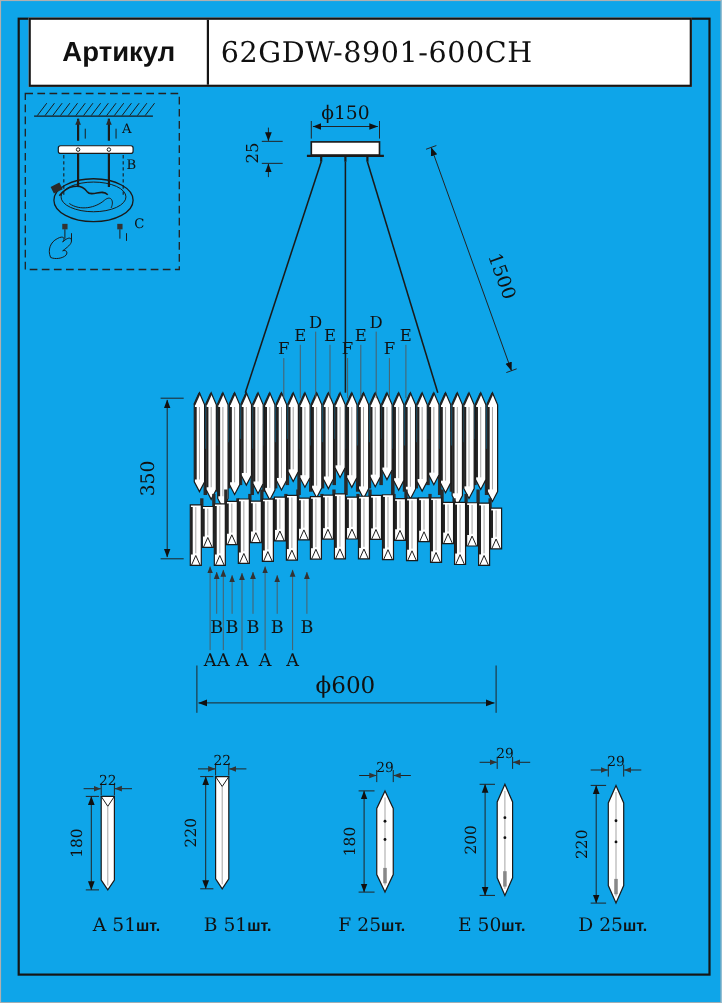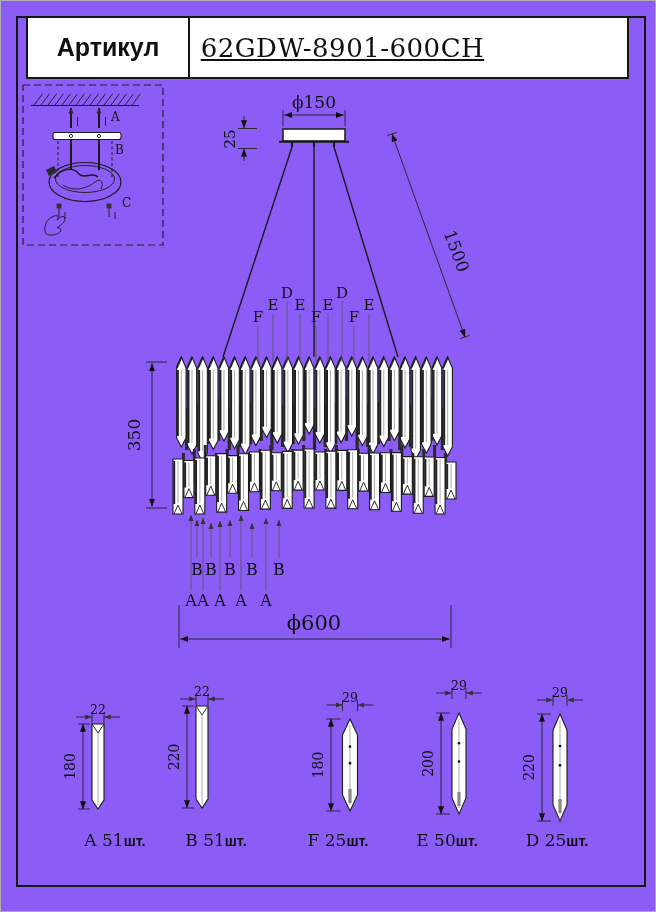--- a/index.html
+++ b/index.html
@@ -1,25 +1,25 @@
 <!DOCTYPE html>
 <html><head>
 <meta charset="utf-8">
 <style>
   html,body{margin:0;padding:0;background:#e8e8e8;}
-  .page{position:relative;width:656px;height:912px;background:#8b5cf6;border:1px solid #b0b0b0;
+  .page{position:relative;width:656px;height:912px;background:#0ea5e9;border:1px solid #b0b0b0;
         box-sizing:border-box;overflow:hidden;font-family:"Liberation Sans",sans-serif;}
   .frame{position:absolute;left:15px;top:15px;width:630px;height:871px;
          border:2px solid #151515;box-sizing:border-box;}
   .header{position:absolute;left:25px;top:15px;width:603px;height:63px;display:flex;
           border:2px solid #151515;box-sizing:border-box;background:#fff;}
   .cell{display:flex;align-items:center;justify-content:center;white-space:pre;color:#101010;}
   .c1{width:160px;font:600 25px "Liberation Sans",sans-serif;}
   .c2{width:305px;border-left:2px solid #151515;
-      font:400 26px "DejaVu Serif",serif;letter-spacing:.5px;text-decoration:underline;}
+      font:400 26px "DejaVu Serif",serif;letter-spacing:.5px;}
   .c3{flex:1;border-left:2px solid #151515;font:700 20px "Liberation Sans",sans-serif;}
   svg.draw{position:absolute;left:0;top:0;pointer-events:none;}
   .ln   {stroke:#1a1a1a;stroke-width:1.2;fill:none;}
   .ln9  {stroke:#1a1a1a;stroke-width:.9;fill:none;}
   .ln13 {stroke:#1a1a1a;stroke-width:1.4;fill:none;}
   .ln2  {stroke:#1a1a1a;stroke-width:2;fill:none;}
   .dash {stroke:#1a1a1a;stroke-width:1;fill:none;stroke-dasharray:3 2.5;}
   .dim  {stroke:#222;stroke-width:.9;fill:none;}
   .leader{stroke:#555;stroke-width:.8;fill:none;}
   .crys {fill:#fff;stroke:#1a1a1a;stroke-width:1.1;}

